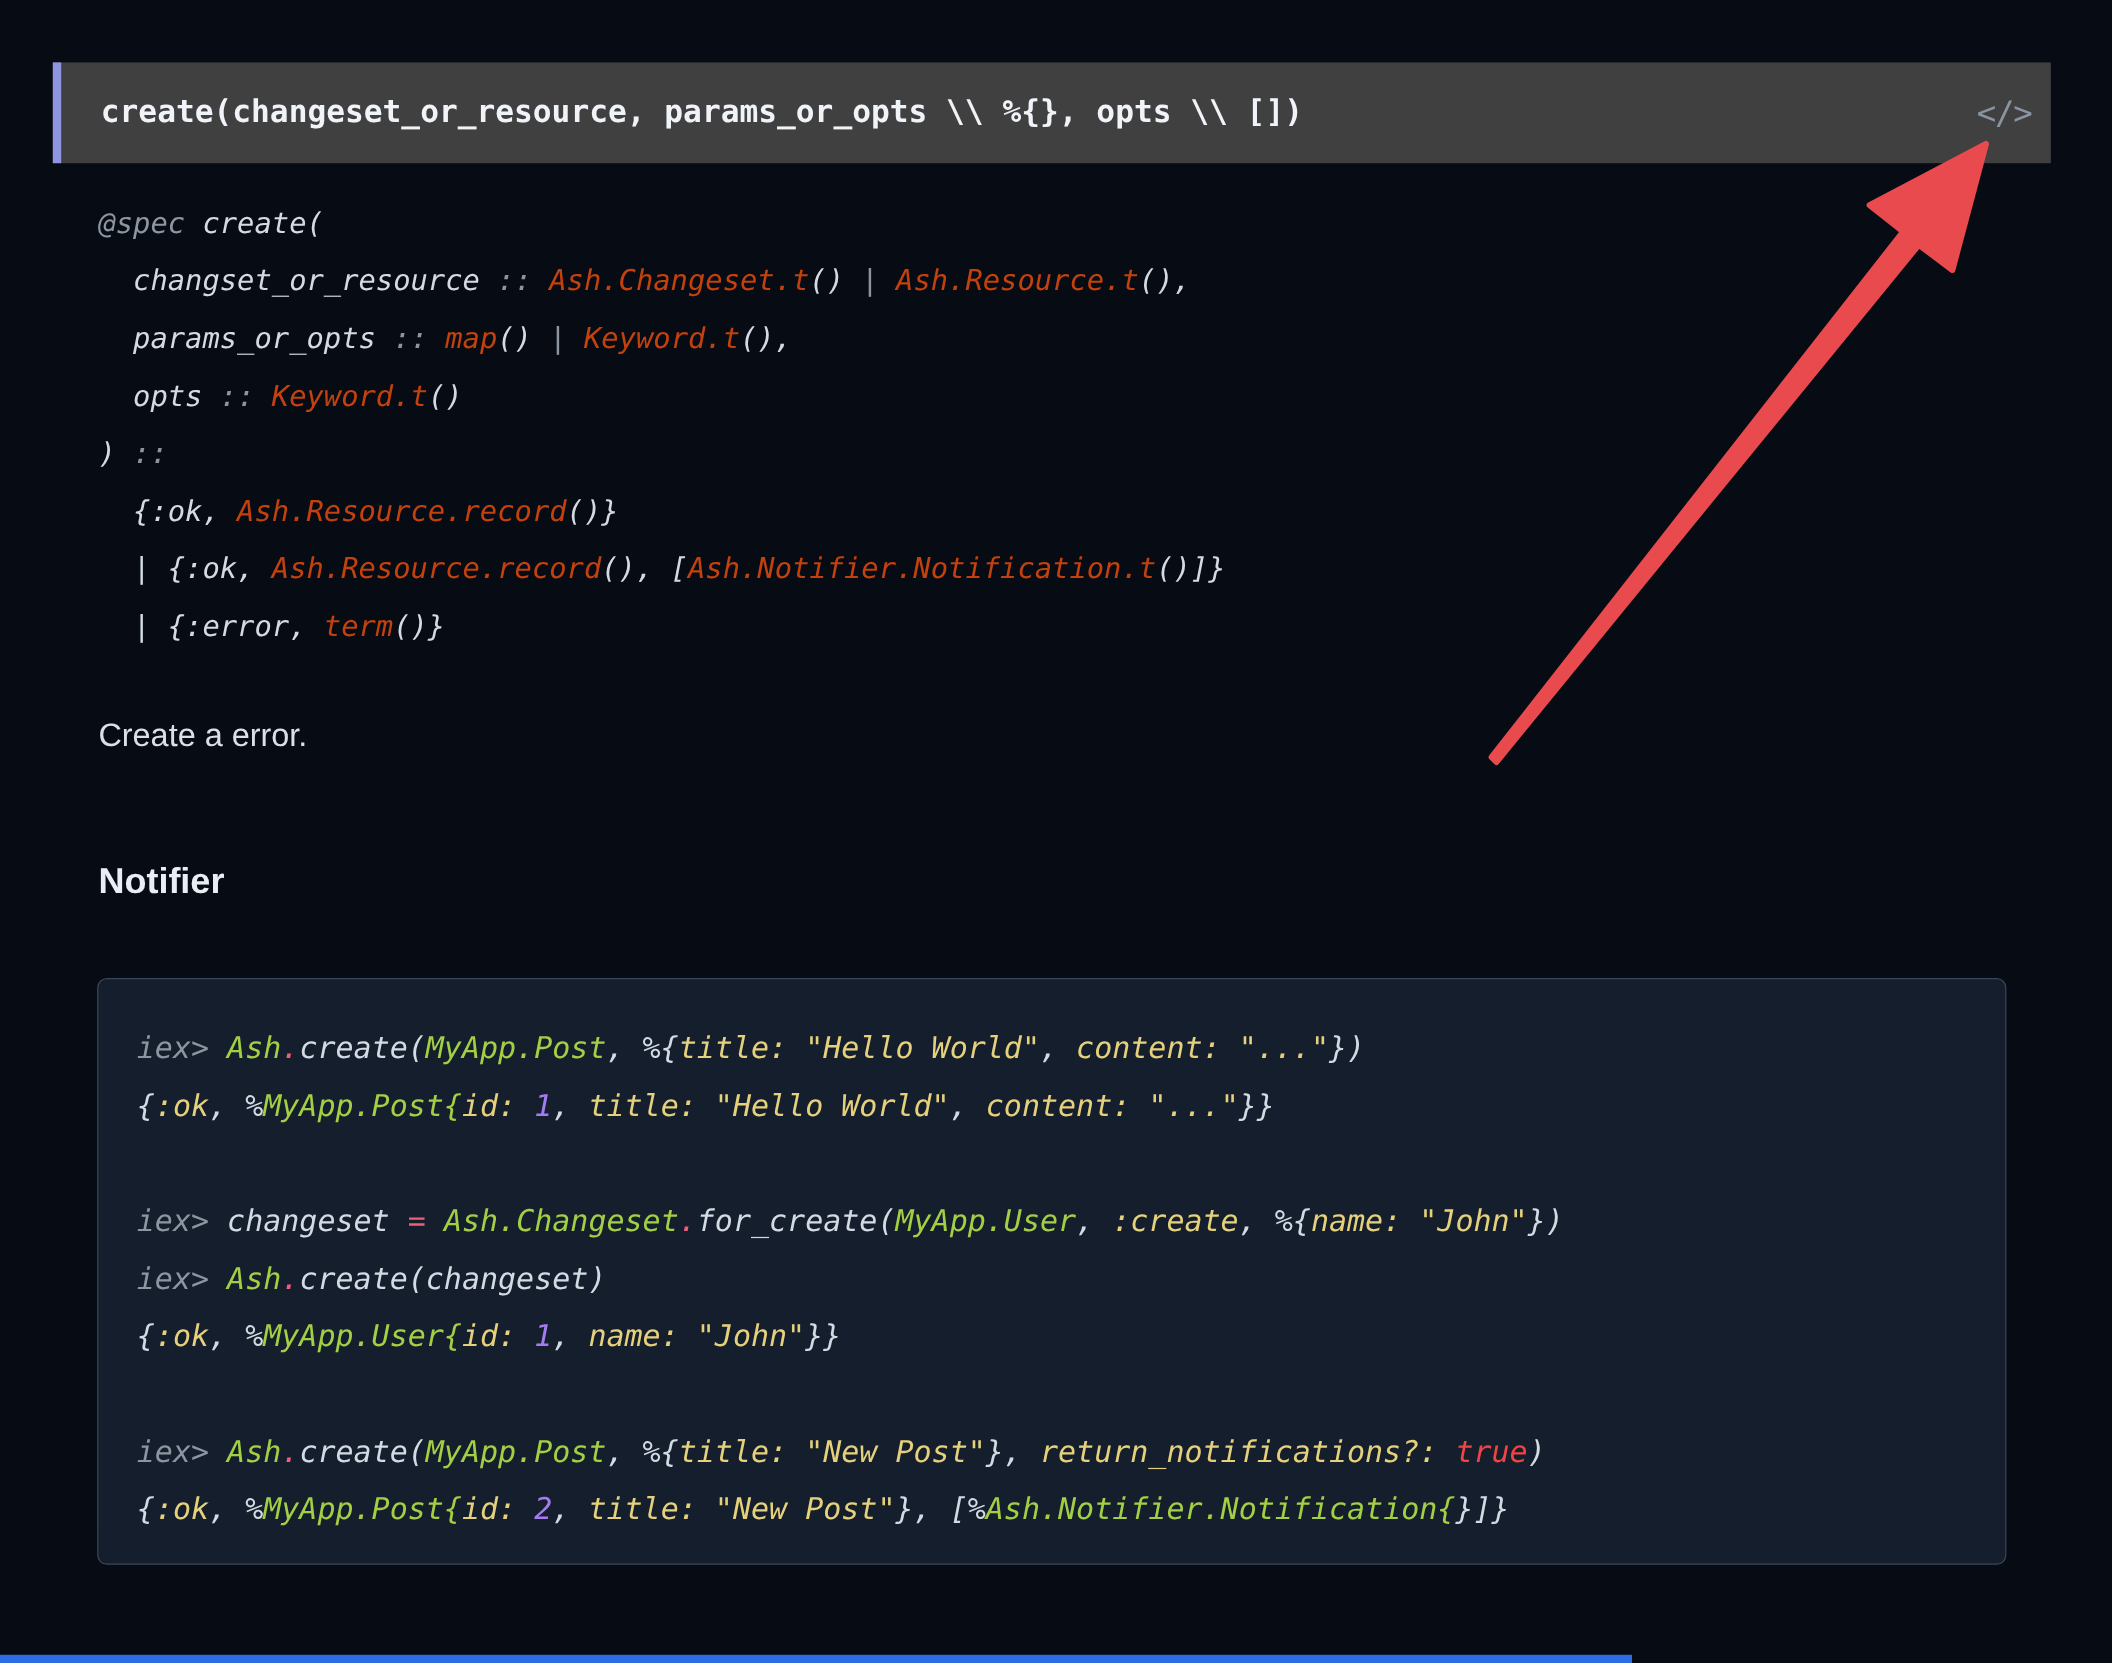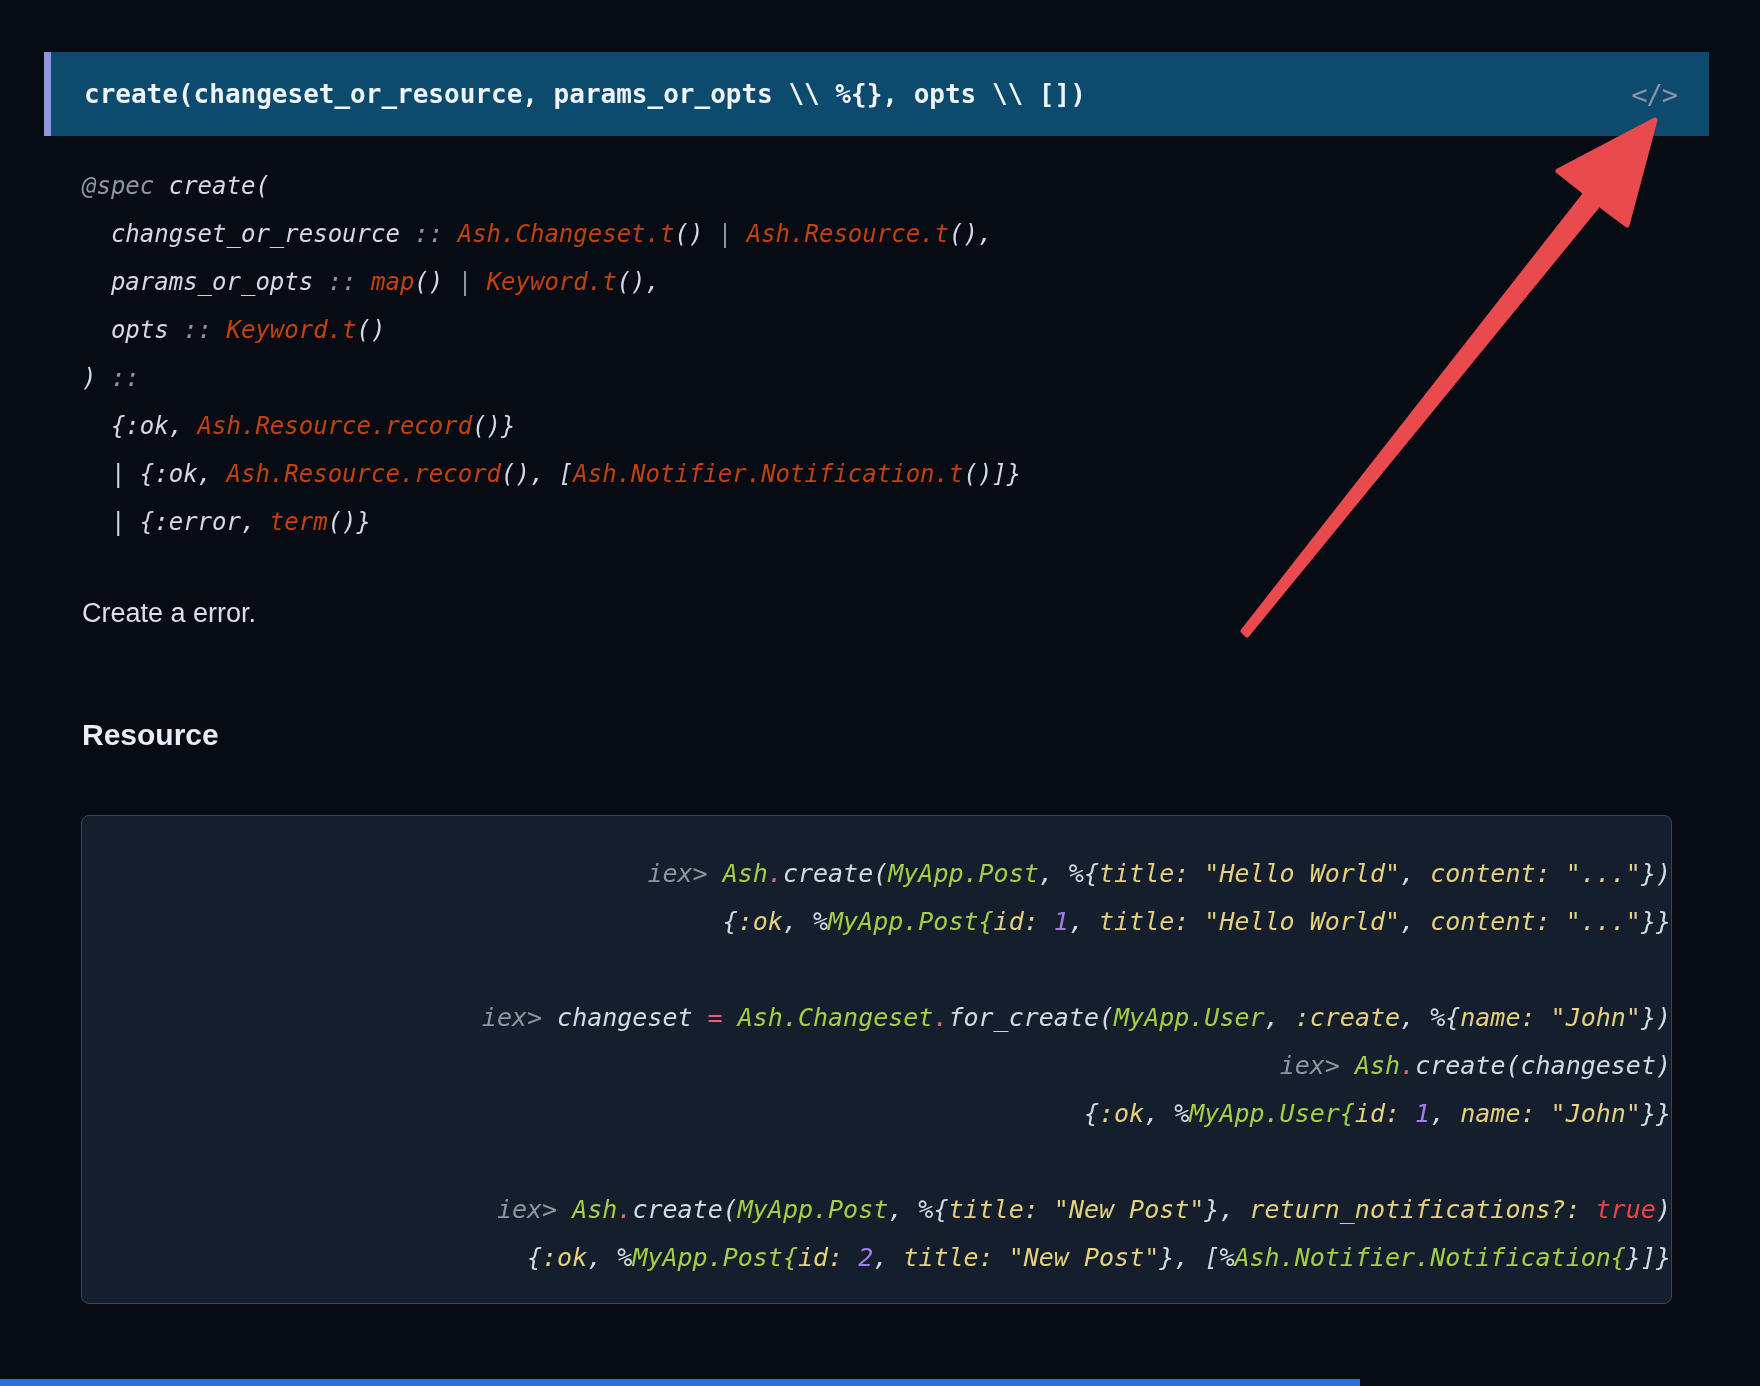--- a/index.html
+++ b/index.html
@@ -1,23 +1,23 @@
 <!DOCTYPE html>
 <html><head>
 <meta charset="utf-8">
 <style>
   * { margin:0; padding:0; box-sizing:border-box; }
   html,body { width:1760px; height:1386px; overflow:hidden; }
   body { background:#060b14; font-family:"Liberation Sans", sans-serif; position:relative; }
 
   .func-header {
     position:absolute; left:44px; top:52px; width:1665px; height:84px;
-    background:#0c4a6e; border-left:7px solid #9095e2;
+    background:#404040; border-left:7px solid #9095e2;
     display:flex; align-items:center; justify-content:space-between;
-    padding:0 32px 0 33px;
+    padding:0 16px 0 33px;
   }
   .func-title {
     font-family:"DejaVu Sans Mono", monospace;
     font-size:26px; font-weight:bold; color:#f0f4f8; white-space:pre;
   }
   .source-icon {
     font-family:"DejaVu Sans Mono", monospace;
     font-size:27px; color:#8b94a3; cursor:pointer; letter-spacing:-1px;
   }
 
@@ -42,21 +42,21 @@
     font-size:27px; color:#d9e0e9;
   }
   .examples-h {
     position:absolute; left:82px; top:718px;
     font-size:30px; font-weight:bold; color:#e9eef4;
   }
 
   .example-block {
     position:absolute; left:81px; top:815px; width:1591px; height:489px;
     background:#141e2c; border:1px solid #3b4759; border-radius:8px;
-    padding:34px 0 0 32px; overflow:hidden;text-align:right;
+    padding:34px 0 0 32px; overflow:hidden;
   }
   .example-code {
     font-family:"DejaVu Sans Mono", monospace;
     font-size:25px; line-height:48px; white-space:pre;
   }
 
   .arrow-svg { position:absolute; left:0; top:0; pointer-events:none; }
 
   .scroll-thumb {
     position:absolute; left:0; bottom:0; width:1360px; height:7px;
@@ -68,21 +68,21 @@
 
 <div class="func-header">
   <code class="func-title">create(changeset_or_resource, params_or_opts \\ %{}, opts \\ [])</code>
   <span class="source-icon">&lt;/&gt;</span>
 </div>
 
 <pre class="spec"><div class="code-line"><span class="tok-g">@spec </span><span class="tok-p">create(</span></div><div class="code-line"><span class="tok-p">  changset_or_resource </span><span class="tok-g">:: </span><span class="tok-pu">Ash.Changeset.t</span><span class="tok-p">()</span><span class="tok-g"> | </span><span class="tok-pu">Ash.Resource.t</span><span class="tok-p">(),</span></div><div class="code-line"><span class="tok-p">  params_or_opts </span><span class="tok-g">:: </span><span class="tok-pu">map</span><span class="tok-p">()</span><span class="tok-g"> | </span><span class="tok-pu">Keyword.t</span><span class="tok-p">(),</span></div><div class="code-line"><span class="tok-p">  opts </span><span class="tok-g">:: </span><span class="tok-pu">Keyword.t</span><span class="tok-p">()</span></div><div class="code-line"><span class="tok-p">) </span><span class="tok-g">::</span></div><div class="code-line"><span class="tok-p">  {:ok, </span><span class="tok-pu">Ash.Resource.record</span><span class="tok-p">()}</span></div><div class="code-line"><span class="tok-p">  | {:ok, </span><span class="tok-pu">Ash.Resource.record</span><span class="tok-p">(), [</span><span class="tok-pu">Ash.Notifier.Notification.t</span><span class="tok-p">()]}</span></div><div class="code-line"><span class="tok-p">  | {:error, </span><span class="tok-pu">term</span><span class="tok-p">()}</span></div></pre>
 
 <p class="desc">Create a error.</p>
 
-<h2 class="examples-h">Resource</h2>
+<h2 class="examples-h">Notifier</h2>
 
 <div class="example-block">
   <pre class="example-code"><div class="code-line"><span class="tok-g">iex&gt; </span><span class="tok-gr">Ash</span><span class="tok-pk">.</span><span class="tok-p">create(</span><span class="tok-gr">MyApp.Post</span><span class="tok-p">, %{</span><span class="tok-ye">title:</span><span class="tok-p"> </span><span class="tok-ye">"Hello World"</span><span class="tok-p">, </span><span class="tok-ye">content:</span><span class="tok-p"> </span><span class="tok-ye">"..."</span><span class="tok-p">})</span></div><div class="code-line"><span class="tok-p">{</span><span class="tok-ye">:ok</span><span class="tok-p">, %</span><span class="tok-gr">MyApp.Post{</span><span class="tok-ye">id:</span><span class="tok-p"> </span><span class="tok-nu">1</span><span class="tok-p">, </span><span class="tok-ye">title:</span><span class="tok-p"> </span><span class="tok-ye">"Hello World"</span><span class="tok-p">, </span><span class="tok-ye">content:</span><span class="tok-p"> </span><span class="tok-ye">"..."</span><span class="tok-p">}}</span></div><div class="code-line"> </div><div class="code-line"><span class="tok-g">iex&gt; </span><span class="tok-p">changeset </span><span class="tok-pk">=</span><span class="tok-p"> </span><span class="tok-gr">Ash.Changeset</span><span class="tok-pk">.</span><span class="tok-p">for_create(</span><span class="tok-gr">MyApp.User</span><span class="tok-p">, </span><span class="tok-ye">:create</span><span class="tok-p">, %{</span><span class="tok-ye">name:</span><span class="tok-p"> </span><span class="tok-ye">"John"</span><span class="tok-p">})</span></div><div class="code-line"><span class="tok-g">iex&gt; </span><span class="tok-gr">Ash</span><span class="tok-pk">.</span><span class="tok-p">create(changeset)</span></div><div class="code-line"><span class="tok-p">{</span><span class="tok-ye">:ok</span><span class="tok-p">, %</span><span class="tok-gr">MyApp.User{</span><span class="tok-ye">id:</span><span class="tok-p"> </span><span class="tok-nu">1</span><span class="tok-p">, </span><span class="tok-ye">name:</span><span class="tok-p"> </span><span class="tok-ye">"John"</span><span class="tok-p">}}</span></div><div class="code-line"> </div><div class="code-line"><span class="tok-g">iex&gt; </span><span class="tok-gr">Ash</span><span class="tok-pk">.</span><span class="tok-p">create(</span><span class="tok-gr">MyApp.Post</span><span class="tok-p">, %{</span><span class="tok-ye">title:</span><span class="tok-p"> </span><span class="tok-ye">"New Post"</span><span class="tok-p">}, </span><span class="tok-ye">return_notifications?:</span><span class="tok-p"> </span><span class="tok-cy">true</span><span class="tok-p">)</span></div><div class="code-line"><span class="tok-p">{</span><span class="tok-ye">:ok</span><span class="tok-p">, %</span><span class="tok-gr">MyApp.Post{</span><span class="tok-ye">id:</span><span class="tok-p"> </span><span class="tok-nu">2</span><span class="tok-p">, </span><span class="tok-ye">title:</span><span class="tok-p"> </span><span class="tok-ye">"New Post"</span><span class="tok-p">}, [%</span><span class="tok-gr">Ash.Notifier.Notification{</span><span class="tok-p">}]}</span></div></pre>
 </div>
 
 <svg class="arrow-svg" width="1760" height="1386" viewBox="0 0 1760 1386">
   <polygon points="1243,631 1586,193 1558,171 1655,120 1627,225 1599,204 1247,635" fill="#e84a4e" stroke="#e84a4e" stroke-width="5" stroke-linejoin="round"></polygon>
 </svg>
 
 <div class="scroll-thumb"></div>

